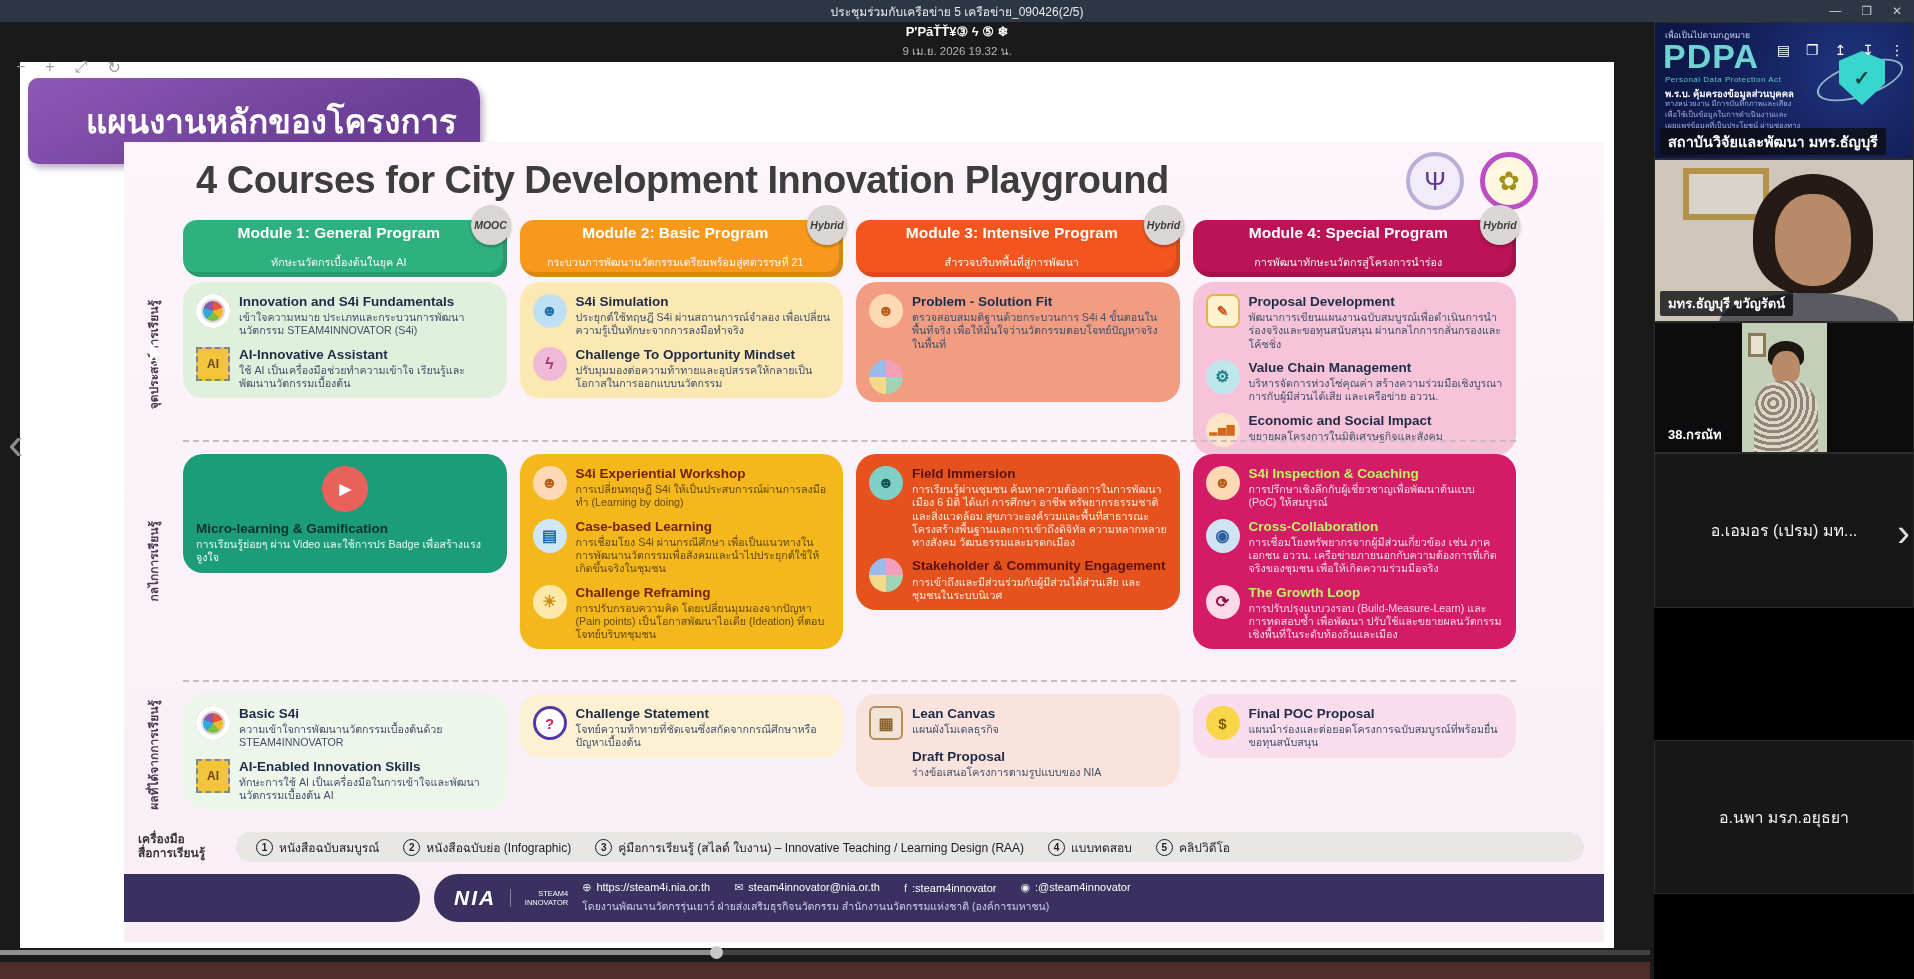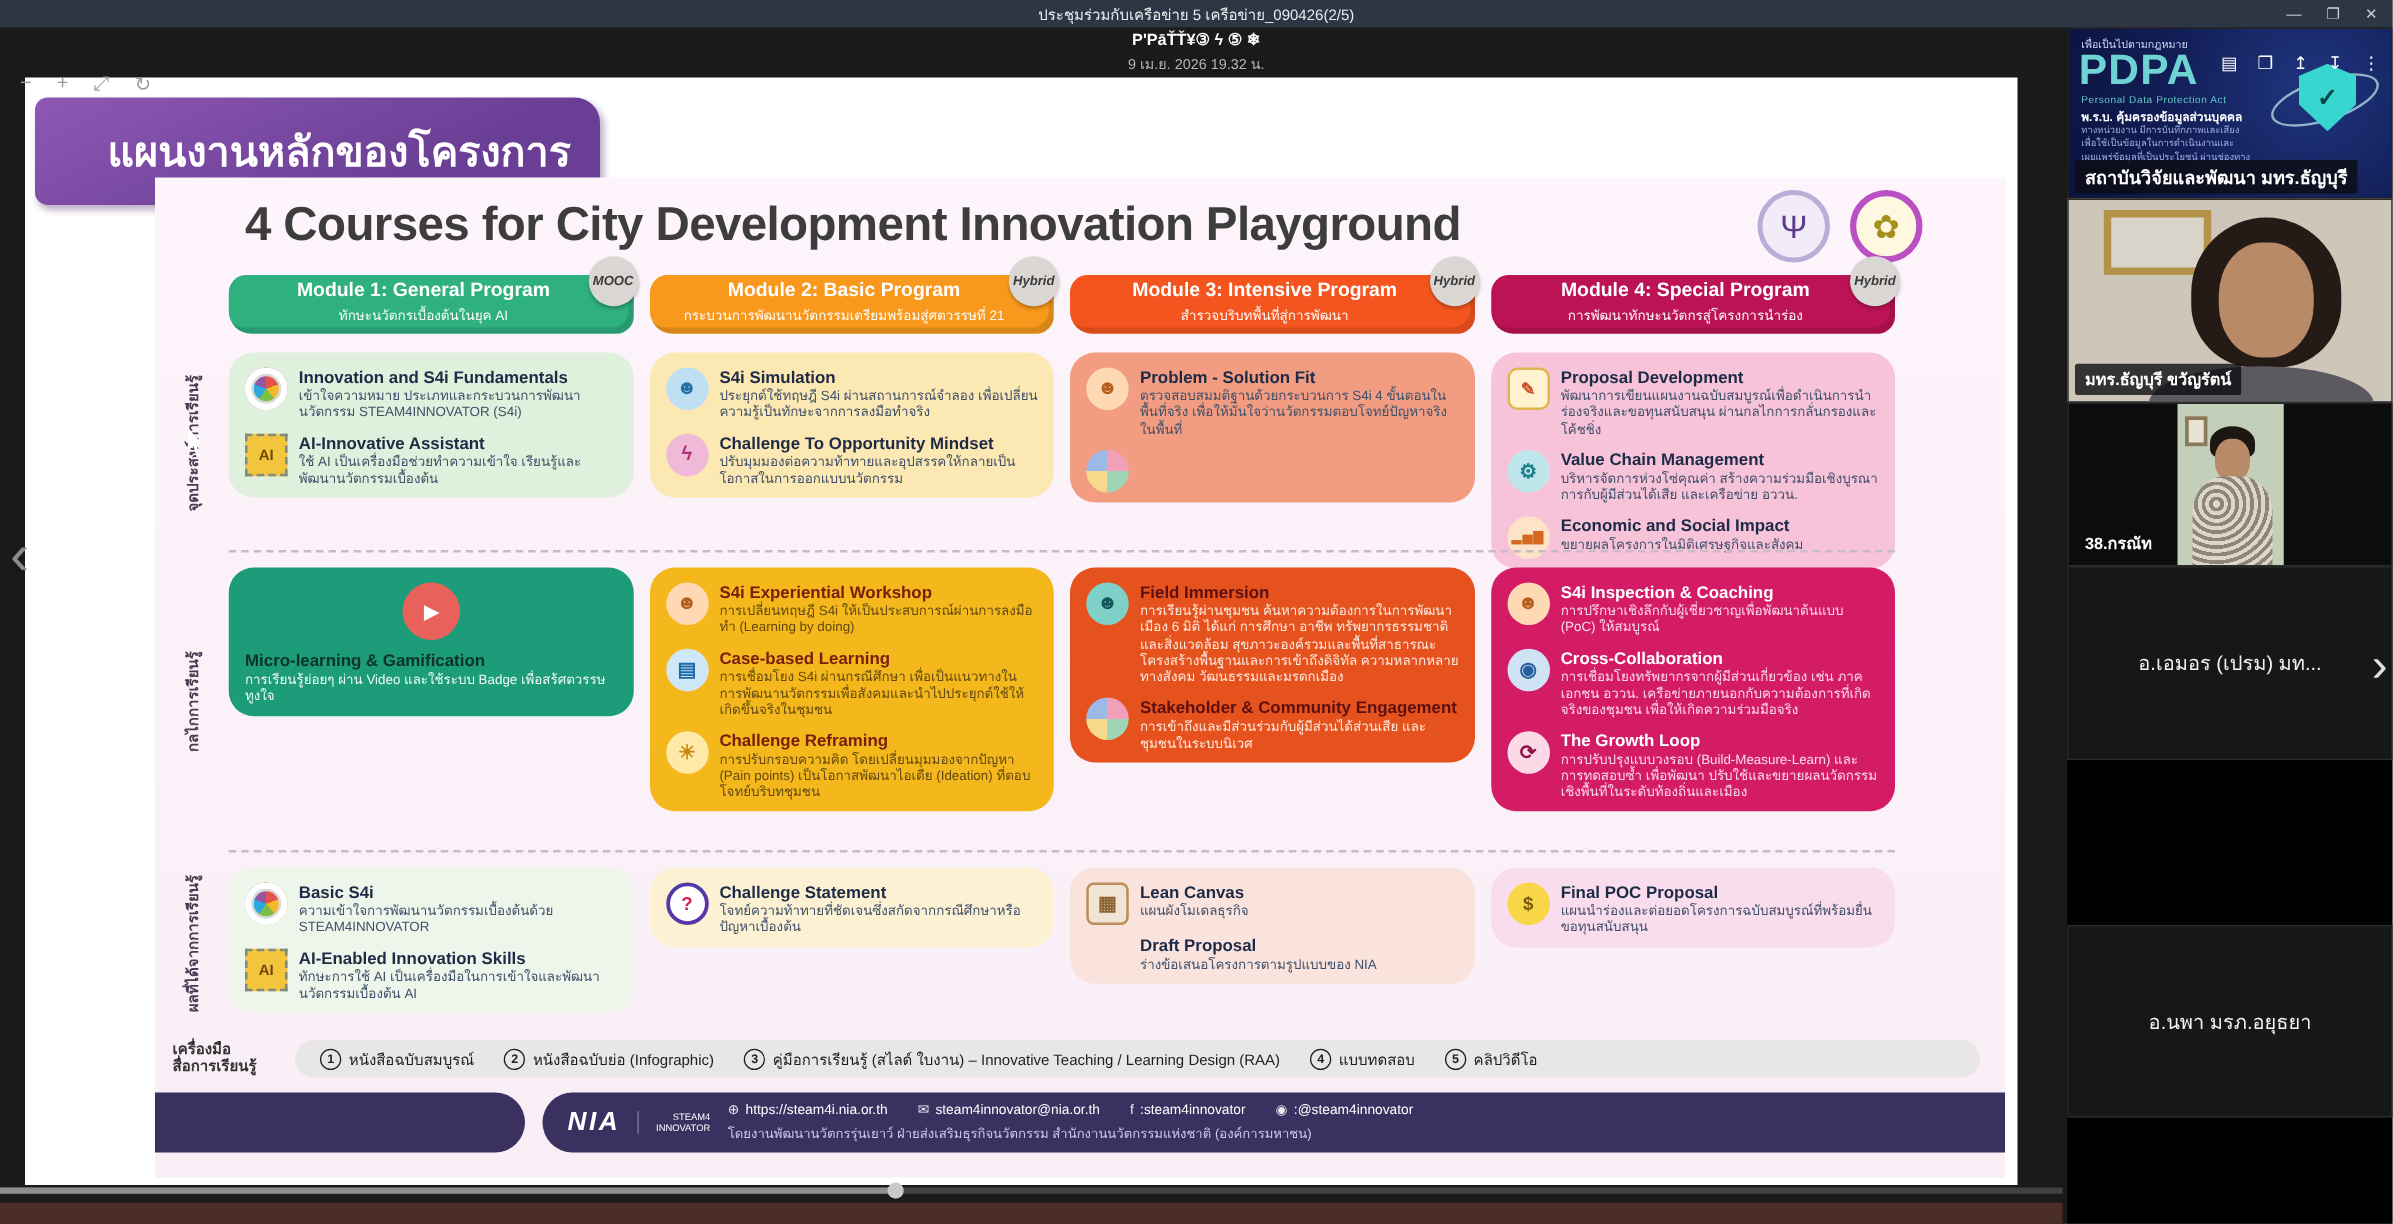--- a/index.html
+++ b/index.html
@@ -44,21 +44,21 @@
     grid-template-rows:56px 158px 14px 226px 14px 134px;
     column-gap:13px; padding:2px 88px 0 12px; }
   .rail { writing-mode:vertical-rl; transform:rotate(180deg); justify-self:center; align-self:center;
     font-size:12px; font-weight:bold; color:#4b3a52; }
   .divider { grid-column:2 / -1; border-top:2px dashed #c7bcc6; align-self:center; height:0; }
 
   .pill { position:relative; border-radius:14px 18px 14px 18px; display:flex; flex-direction:column;
     justify-content:center; text-align:center; color:#fff; padding:4px 26px 6px 14px;
     box-shadow:inset -4px -5px 0 rgba(0,0,0,.12); }
   .pill-t { font-size:15.5px; font-weight:bold; line-height:1.15; }
-  .pill-s { font-size:10.8px; opacity:.95; margin-top:2px; }
+  .pill-s { font-size:10.8px; opacity:.95; margin-top:12px; }
   .badge { position:absolute; top:-15px; right:-4px; width:40px; height:40px; border-radius:50%;
     background:#d9d6d4; color:#3b3b3b; font-size:10.5px; font-weight:bold; font-style:italic;
     display:flex; align-items:center; justify-content:center; box-shadow:0 2px 3px rgba(0,0,0,.25); }
 
   .box { border-radius:20px; padding:12px 12px 8px 13px; display:flex; flex-direction:column; gap:9px;
     margin-top:6px; overflow:hidden; }
   .entry { display:flex; gap:9px; align-items:flex-start; }
   .tx { flex:1; }
   .et { font-size:13.5px; font-weight:bold; color:#1e2b47; line-height:1.12; }
   .ed { font-size:10.7px; color:#40506a; line-height:1.24; margin-top:2px; }
@@ -68,21 +68,21 @@
   .m2 .pill { background:#f8991d; }
   .m3 .pill { background:#f4551f; }
   .m4 .pill { background:#bb1355; }
   .m1 .r1 { background:#dff0dc; } .m1 .r2 { background:#1d9c79; } .m1 .r3 { background:#eef6ec; }
   .m2 .r1 { background:#fce8b2; } .m2 .r2 { background:#f4b81d; } .m2 .r3 { background:#fdf1d3; }
   .m3 .r1 { background:#f29d82; } .m3 .r2 { background:#e6521d; } .m3 .r3 { background:#fae3dc; }
   .m4 .r1 { background:#f7c3d9; } .m4 .r2 { background:#d41b66; } .m4 .r3 { background:#fadded; }
   .m1 .r2 .et { color:#0d3328; } .m1 .r2 .ed { color:#ebfaf1; }
   .m2 .r2 .et { color:#76200d; } .m2 .r2 .ed { color:#63490e; }
   .m3 .r2 .et { color:#5e1010; } .m3 .r2 .ed { color:#ffe9df; }
-  .m4 .r2 .et { color:#ffffff; } .m4 .r2 .ed { color:#fbd9e6; }
+  .m4 .r2 .et { color:#bef264; } .m4 .r2 .ed { color:#fbd9e6; }
 
   
   .ic { width:34px; height:34px; border-radius:50%; flex:none; display:flex; align-items:center;
     justify-content:center; font-size:16px; font-weight:bold; }
   .ic-wheel { background:conic-gradient(#e2534c 0 70deg,#f4b728 70deg 140deg,#7bc043 140deg 215deg,#29aae1 215deg 290deg,#9455a4 290deg 360deg);
     box-shadow:inset 0 0 0 5px #fff, inset 0 0 0 7px #d9d9d9; }
   .ic-ai { border-radius:0; background:#f3c53d; color:#6b4a08; border:2px dashed #7f8a84; font-size:12px; }
   .ic-person { background:#bfe0f2; color:#2470a8; }
   .ic-brain { background:#f0b9d8; color:#a93477; }
   .ic-doc { border-radius:8px; background:#fff3cf; color:#c9562b; border:2px solid #e2b64f; font-size:14px; }
@@ -319,21 +319,21 @@
 
       <div class="divider"></div>
 
       <div class="rail">กลไกการเรียนรู้</div>
       <div class="m1">
           <div class="box r2">
         <div class="ic ic-video">▶</div>
         <div class="entry">
           <div class="tx">
                 <div class="et">Micro-learning &amp; Gamification</div>
-          <div class="ed">การเรียนรู้ย่อยๆ ผ่าน Video และใช้ระบบ Badge เพื่อสร้ศตวรรษทูงใจ</div>
+          <div class="ed">การเรียนรู้ย่อยๆ ผ่าน Video และใช้การปร Badge เพื่อสร้างแรงจูงใจ</div>
               </div>
         </div>
       </div>
         </div>
       <div class="m2">
           <div class="box r2">
         <div class="entry">
           <div class="ic ic-people">☻</div>
           <div class="tx">
                 <div class="et">S4i Experiential Workshop</div>

